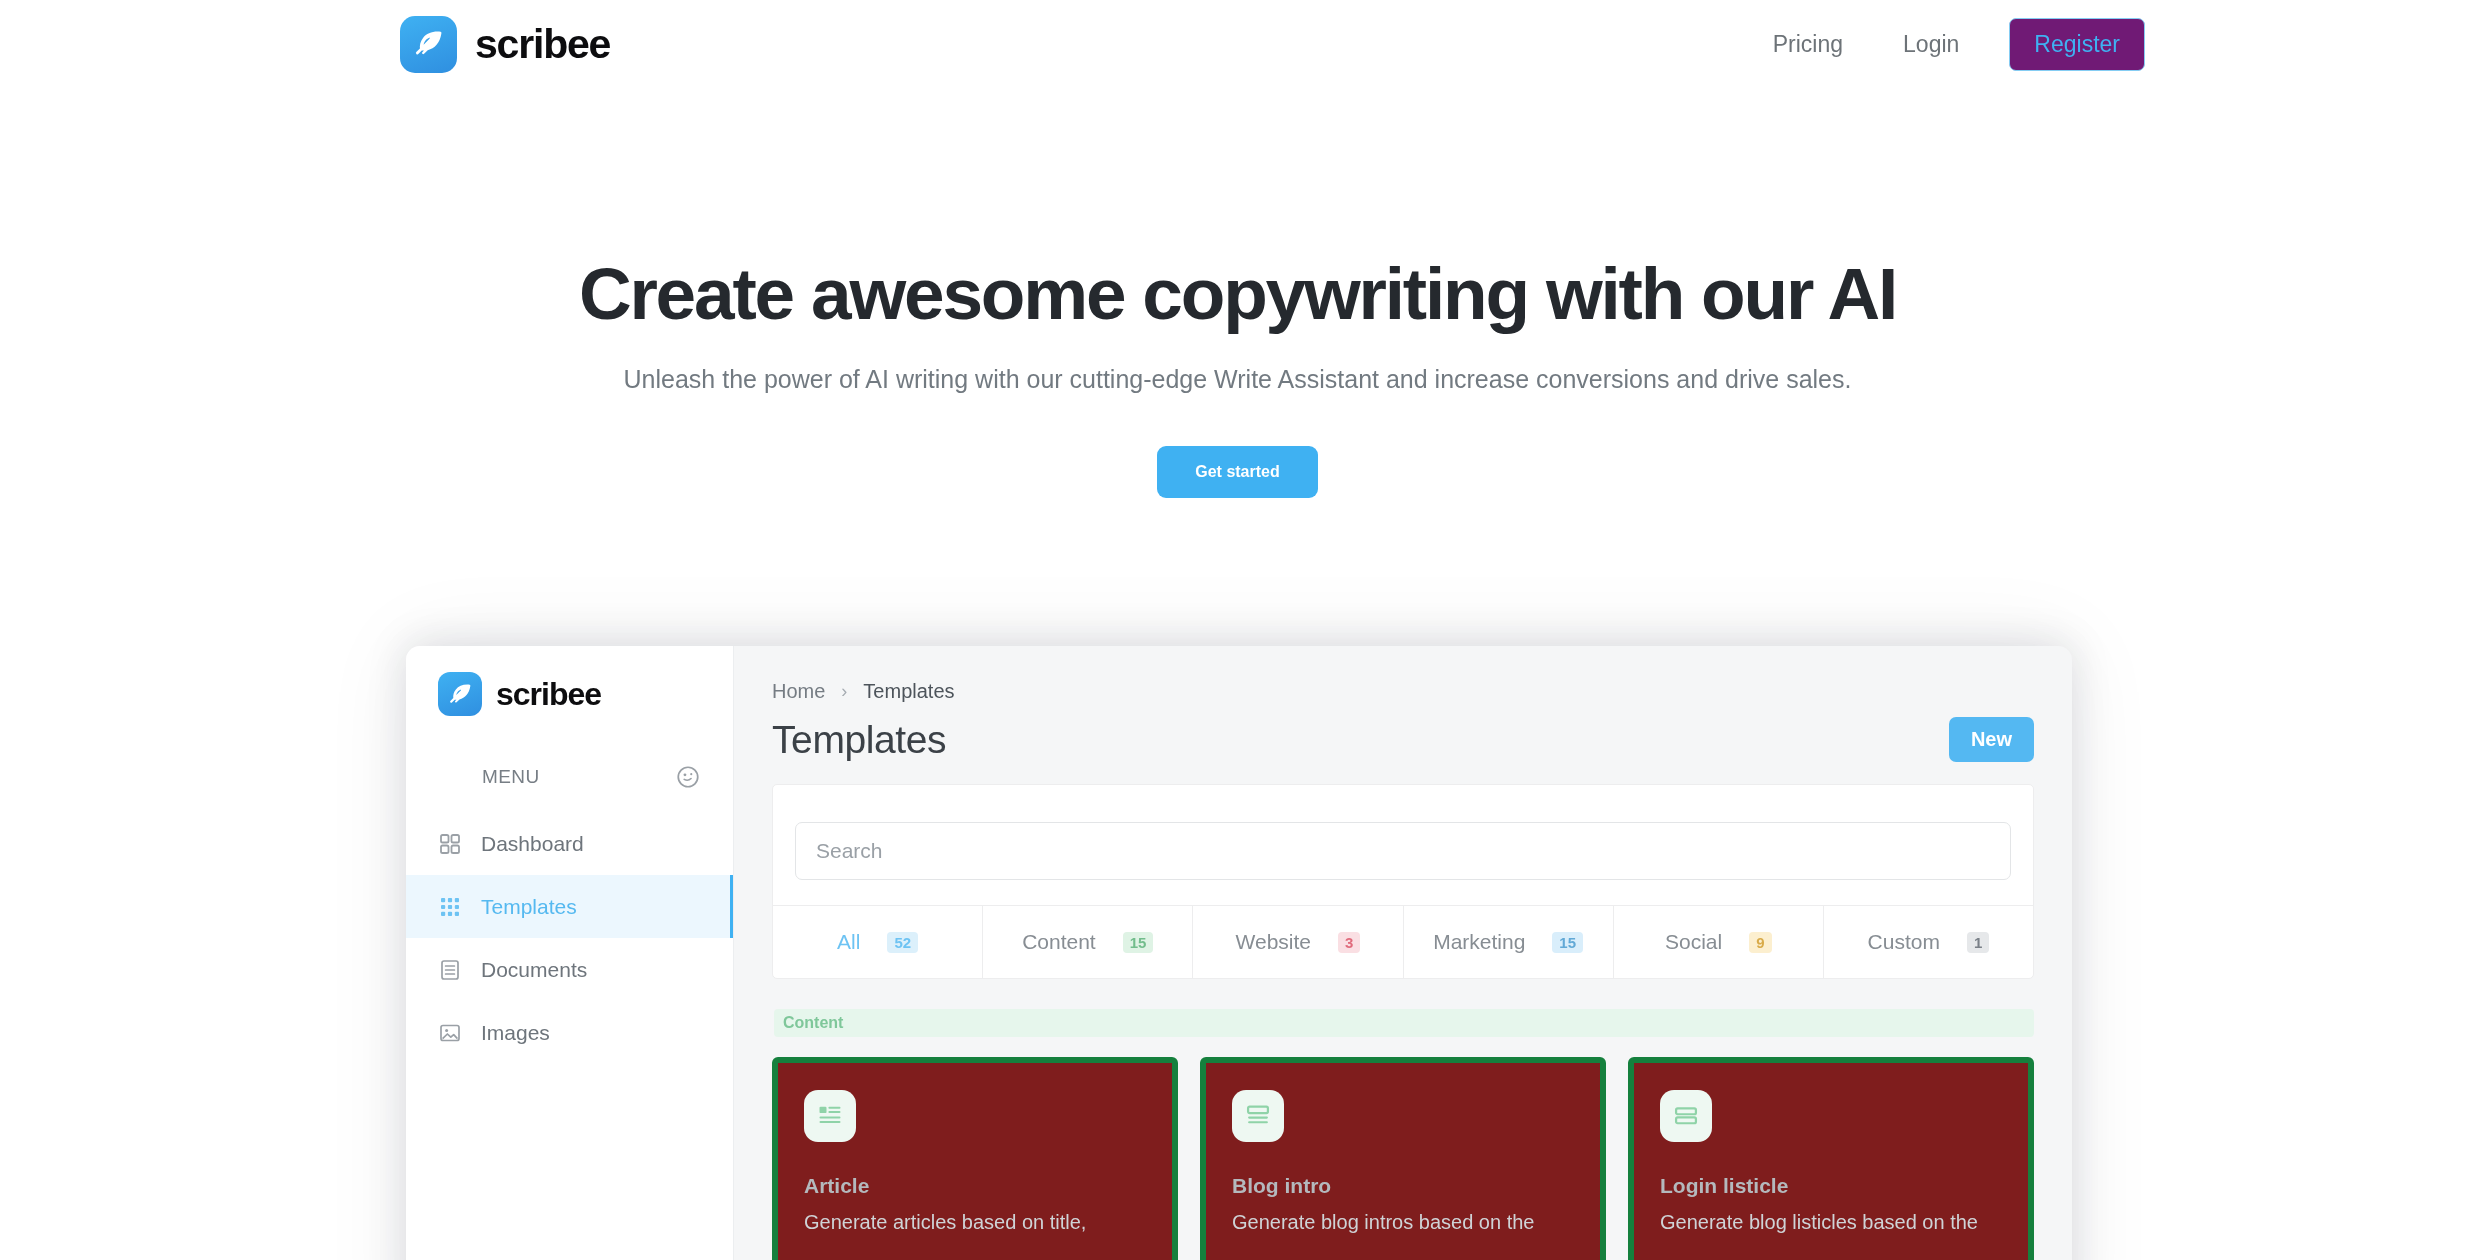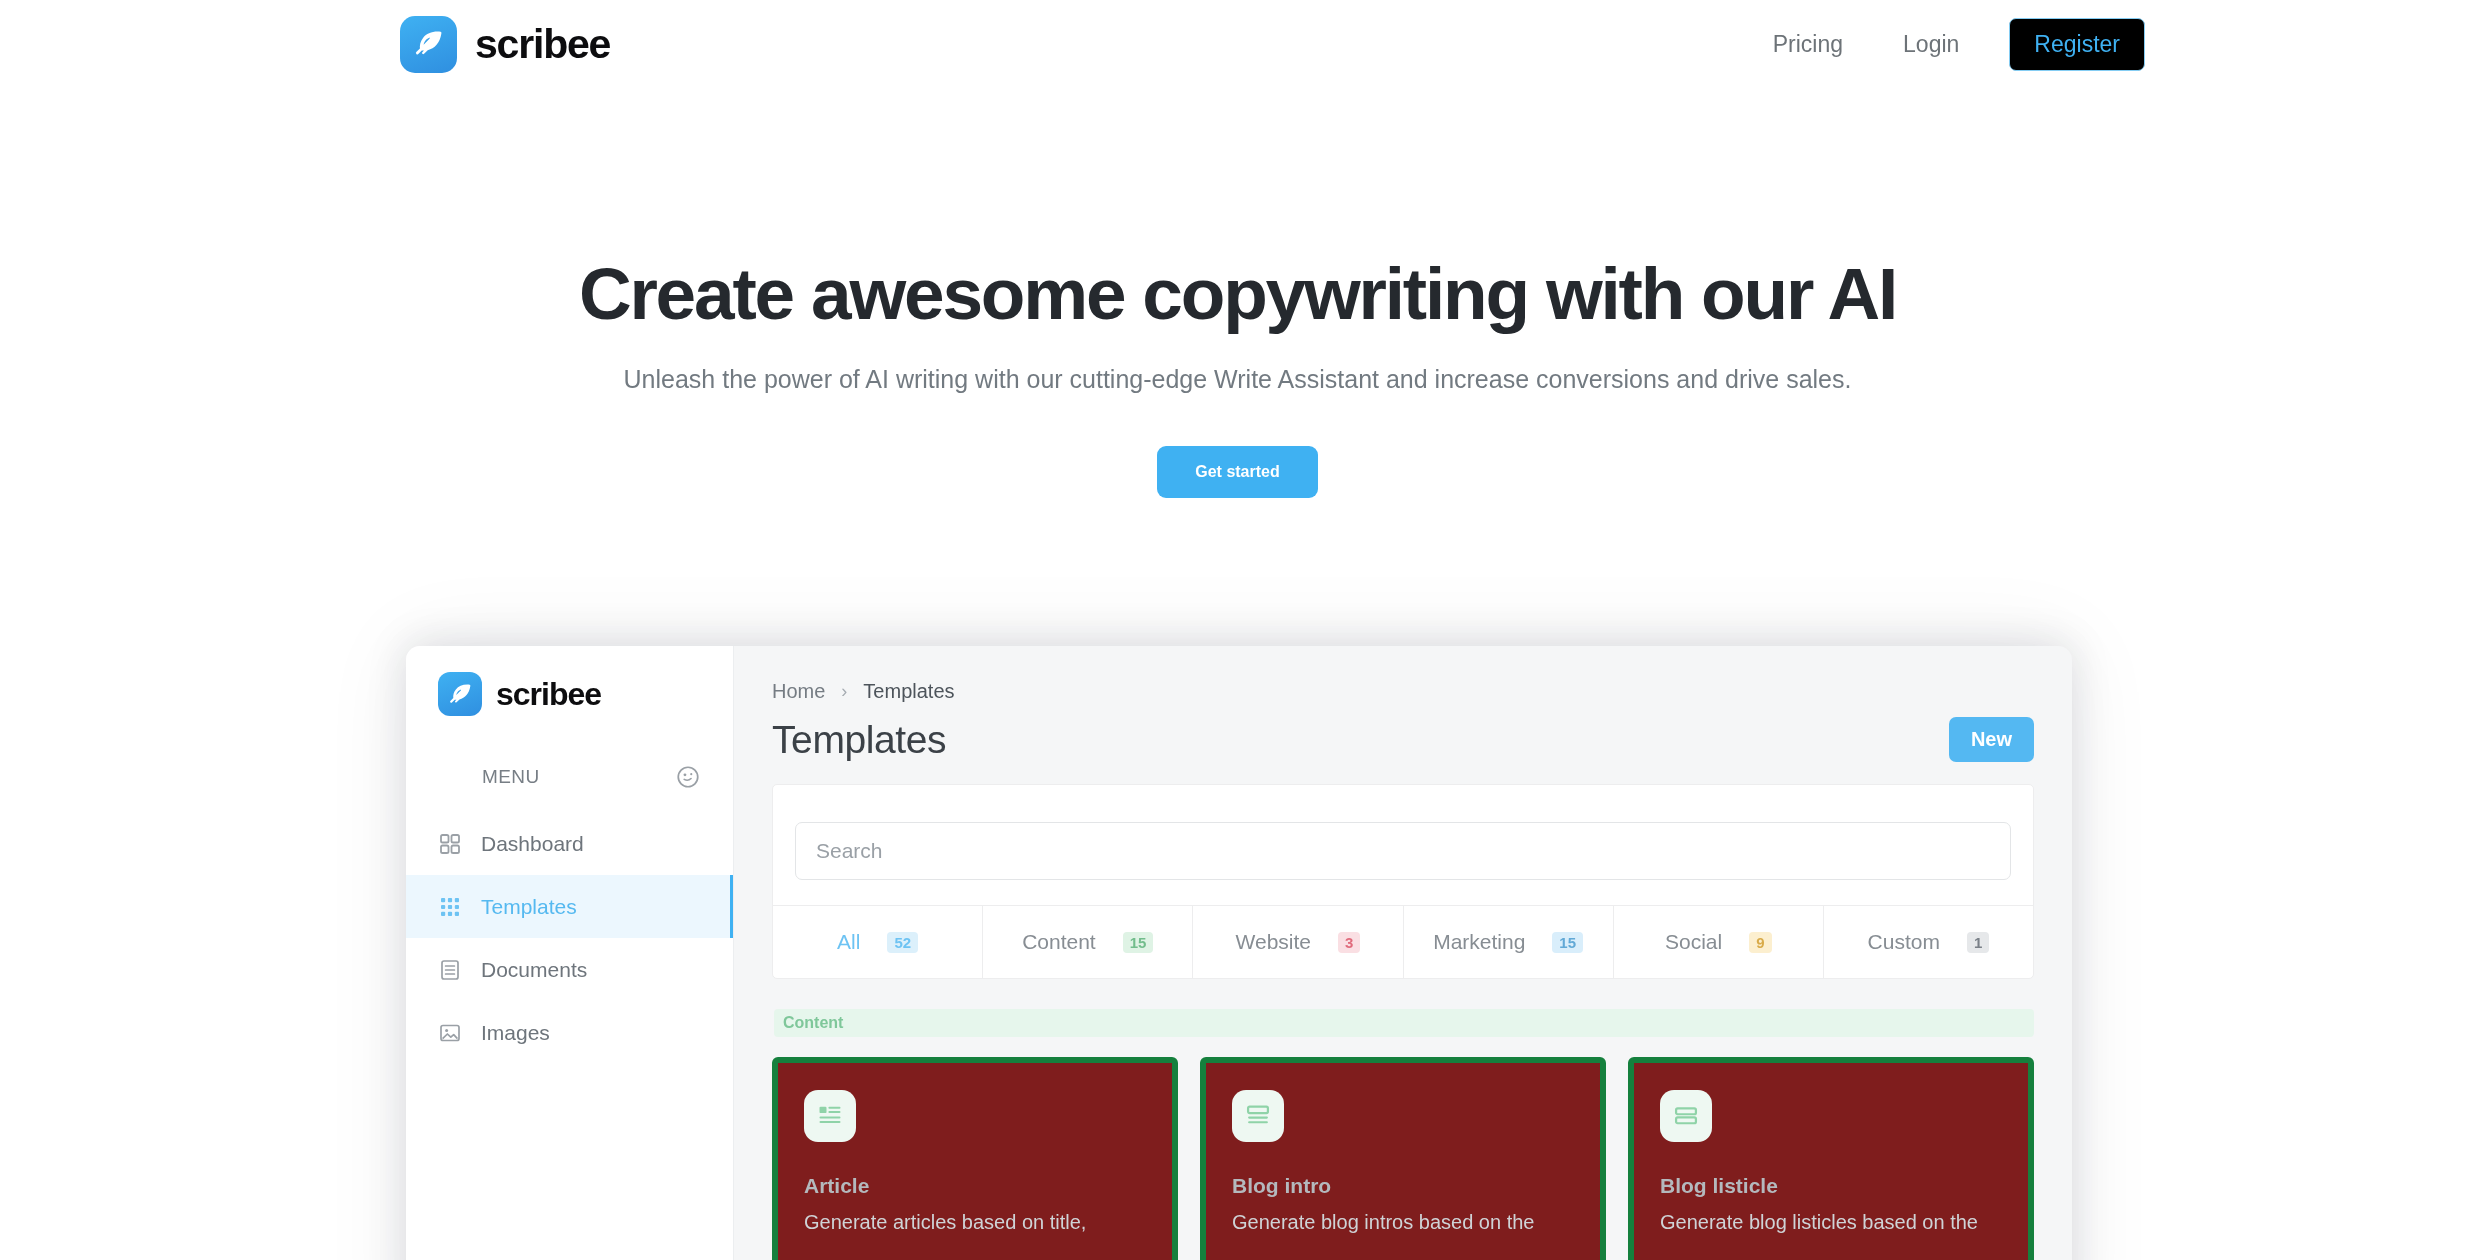--- a/index.html
+++ b/index.html
@@ -67,21 +67,21 @@
     white-space: nowrap;
   }
 
   .nav-register {
     font-size: 23px;
     color: #3fb1f2;
     border: 1px solid #85cdf3;
     border-radius: 7px;
     padding: 12px 24px;
     margin-left: 16px;
-    background: #000000;
+    background: #701a75;
     cursor: pointer;
     font-family: inherit;
     white-space: nowrap;
   }
 
   
   .hero {
     text-align: center;
     padding-top: 165px;
   }
@@ -512,19 +512,19 @@
         <div class="tpl-desc">Generate blog intros based on the</div>
       </div>
 
       <div class="tpl-card">
         <span class="tpl-icon">
           <svg width="28" height="28" viewBox="0 0 24 24" aria-hidden="true">
             <rect x="3.5" y="5.5" width="17" height="5" rx="1.3" fill="none" stroke="#8fd3a8" stroke-width="1.9"></rect>
             <rect x="3.5" y="13.2" width="17" height="5" rx="1.3" fill="none" stroke="#8fd3a8" stroke-width="1.9"></rect>
           </svg>
         </span>
-        <div class="tpl-name">Blog listicle</div>
+        <div class="tpl-name">Login listicle</div>
         <div class="tpl-desc">Generate blog listicles based on the</div>
       </div>
     </div>
   </main>
 
 </div>
 
 </body></html>

